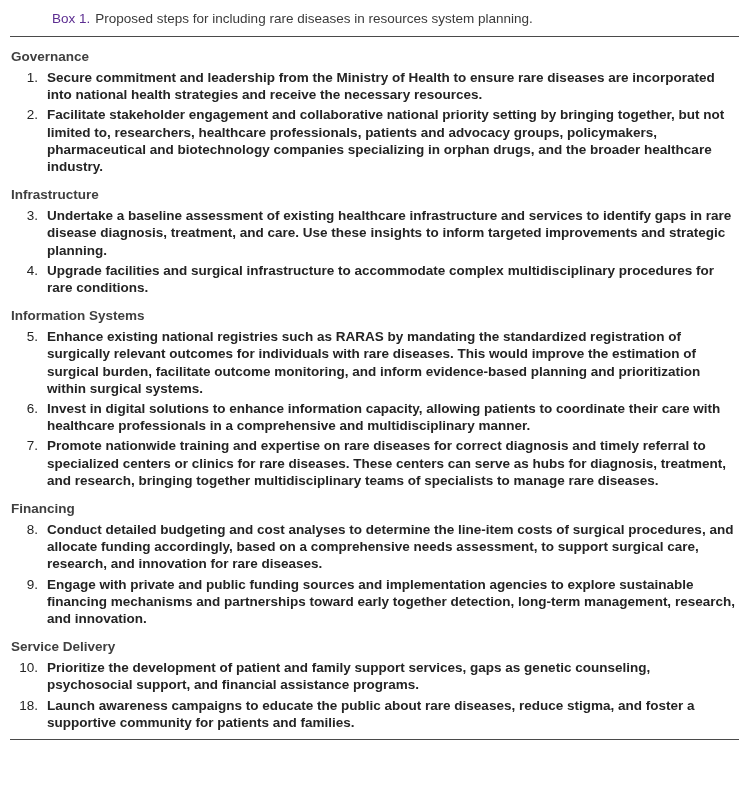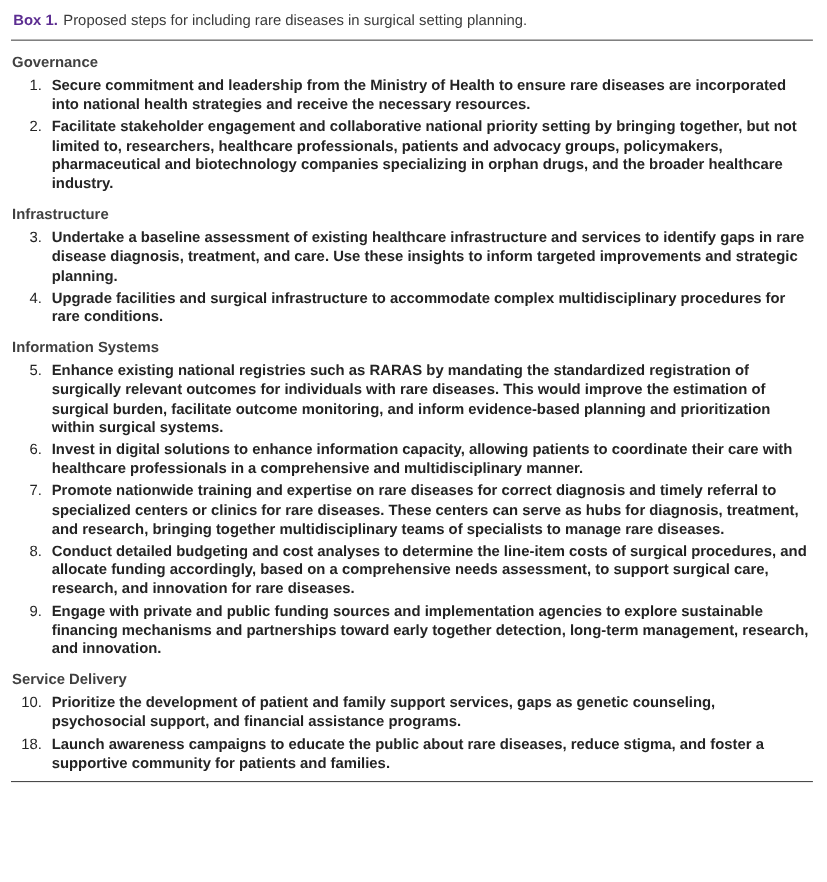--- a/index.html
+++ b/index.html
@@ -12,21 +12,21 @@
     -webkit-font-smoothing: antialiased;
   }
   .box { padding: 6px 13px 0 10px; }
 
   .caption {
     font-size: 13.5px;
     line-height: 17px;
     padding: 4px 0 9px 2px;
     color: #333333;
   }
-  .box-label { font-weight: bold; }
+  .box-label { font-weight: normal; margin-left: 40px; }
   .box-title { margin-left: 5px; color: #3a3a3a; }
 
   .rule {
     border: none;
     border-top: 1.2px solid #4a4a4a;
     height: 0;
   }
 
   .section-heading {
     font-size: 13.5px;
@@ -55,21 +55,21 @@
   }
 
   .bottom-rule { margin-top: 8px; margin-bottom: 10px; }
 </style>
 </head>
 <body>
 
 <div class="box">
 
   <div class="caption">
-    <span class="box-label" style="color: rgb(92, 45, 145);">Box 1.</span><span class="box-title">Proposed steps for including rare diseases in surgical setting planning.</span>
+    <span class="box-label" style="color: rgb(92, 45, 145);">Box 1.</span><span class="box-title">Proposed steps for including rare diseases in resources system planning.</span>
   </div>
 
   <hr class="rule">
 
   <div class="content">
 
     <h3 class="section-heading">Governance</h3>
     <div class="item">
       <span class="num">1.</span>
       <span class="txt">Secure commitment and leadership from the Ministry of Health to ensure rare diseases are incorporated into national health strategies and receive the necessary resources.</span>
@@ -97,20 +97,21 @@
     <div class="item">
       <span class="num">6.</span>
       <span class="txt">Invest in digital solutions to enhance information capacity, allowing patients to coordinate their care with healthcare professionals in a comprehensive and multidisciplinary manner.</span>
     </div>
 
     <div class="item">
       <span class="num">7.</span>
       <span class="txt">Promote nationwide training and expertise on rare diseases for correct diagnosis and timely referral to specialized centers or clinics for rare diseases. These centers can serve as hubs for diagnosis, treatment, and research, bringing together multidisciplinary teams of specialists to manage rare diseases.</span>
     </div>
 
+    <h3 class="section-heading">Financing</h3>
     <div class="item">
       <span class="num">8.</span>
       <span class="txt">Conduct detailed budgeting and cost analyses to determine the line-item costs of surgical procedures, and allocate funding accordingly, based on a comprehensive needs assessment, to support surgical care, research, and innovation for rare diseases.</span>
     </div>
     <div class="item">
       <span class="num">9.</span>
       <span class="txt">Engage with private and public funding sources and implementation agencies to explore sustainable financing mechanisms and partnerships toward early together detection, long-term management, research, and innovation.</span>
     </div>
 
     <h3 class="section-heading">Service Delivery</h3>

